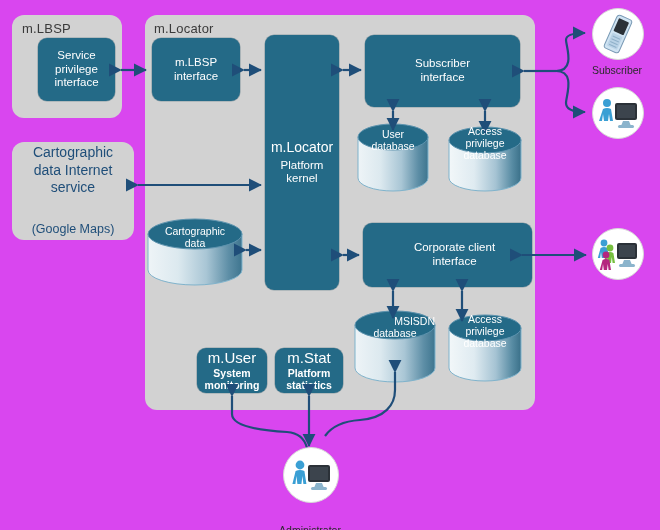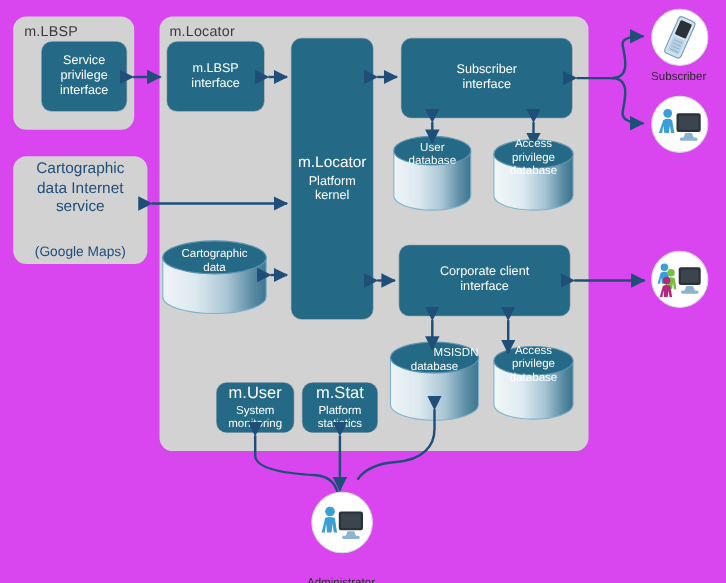--- a/index.html
+++ b/index.html
@@ -39,21 +39,21 @@
     justify-content: center;
     text-align: center;
     line-height: 1.18;
     box-shadow: 0 0 0 0.6px rgba(20,70,90,0.35);
   }
   .box .l1 { font-size: 11.5px; }
   .box .l2 { font-size: 11.5px; }
   .kernel .l1 { font-size: 14px; margin-bottom: 3px; }
   .kernel .l2 { font-size: 11.5px; }
   .tool .l1 { font-size: 15px; margin-bottom: 1px; }
-  .tool .l2 { font-size: 10.5px; line-height: 1.12; }
+  .tool .l2 { font-size: 10.5px; line-height: 1.12; font-weight: bold; }
 
   .maps-box {
     position: absolute;
     background: #d2d2d2;
     border-radius: 12px;
     color: #1f4e79;
     display: flex;
     flex-direction: column;
     align-items: center;
     justify-content: center;
@@ -130,21 +130,21 @@
     <div class="l1">m.Locator</div>
     <div class="l2">Platform</div>
     <div class="l2">kernel</div>
   </div>
 
   <div class="box" style="left:365px; top:35px; width:155px; height:72px;">
     <div class="l1">Subscriber</div>
     <div class="l1">interface</div>
   </div>
 
-  <div class="box" style="left:363px; top:223px; width:155px; height:64px;">
+  <div class="box" style="left:363px; top:223px; width:155px; height:64px;padding-left:14px;">
     <div class="l1">Corporate client</div>
     <div class="l1">interface</div>
   </div>
 
   <div class="box tool" style="left:197px; top:348px; width:70px; height:45px;">
     <div class="l1">m.User</div>
     <div class="l2">System</div>
     <div class="l2">monitoring</div>
   </div>
 

